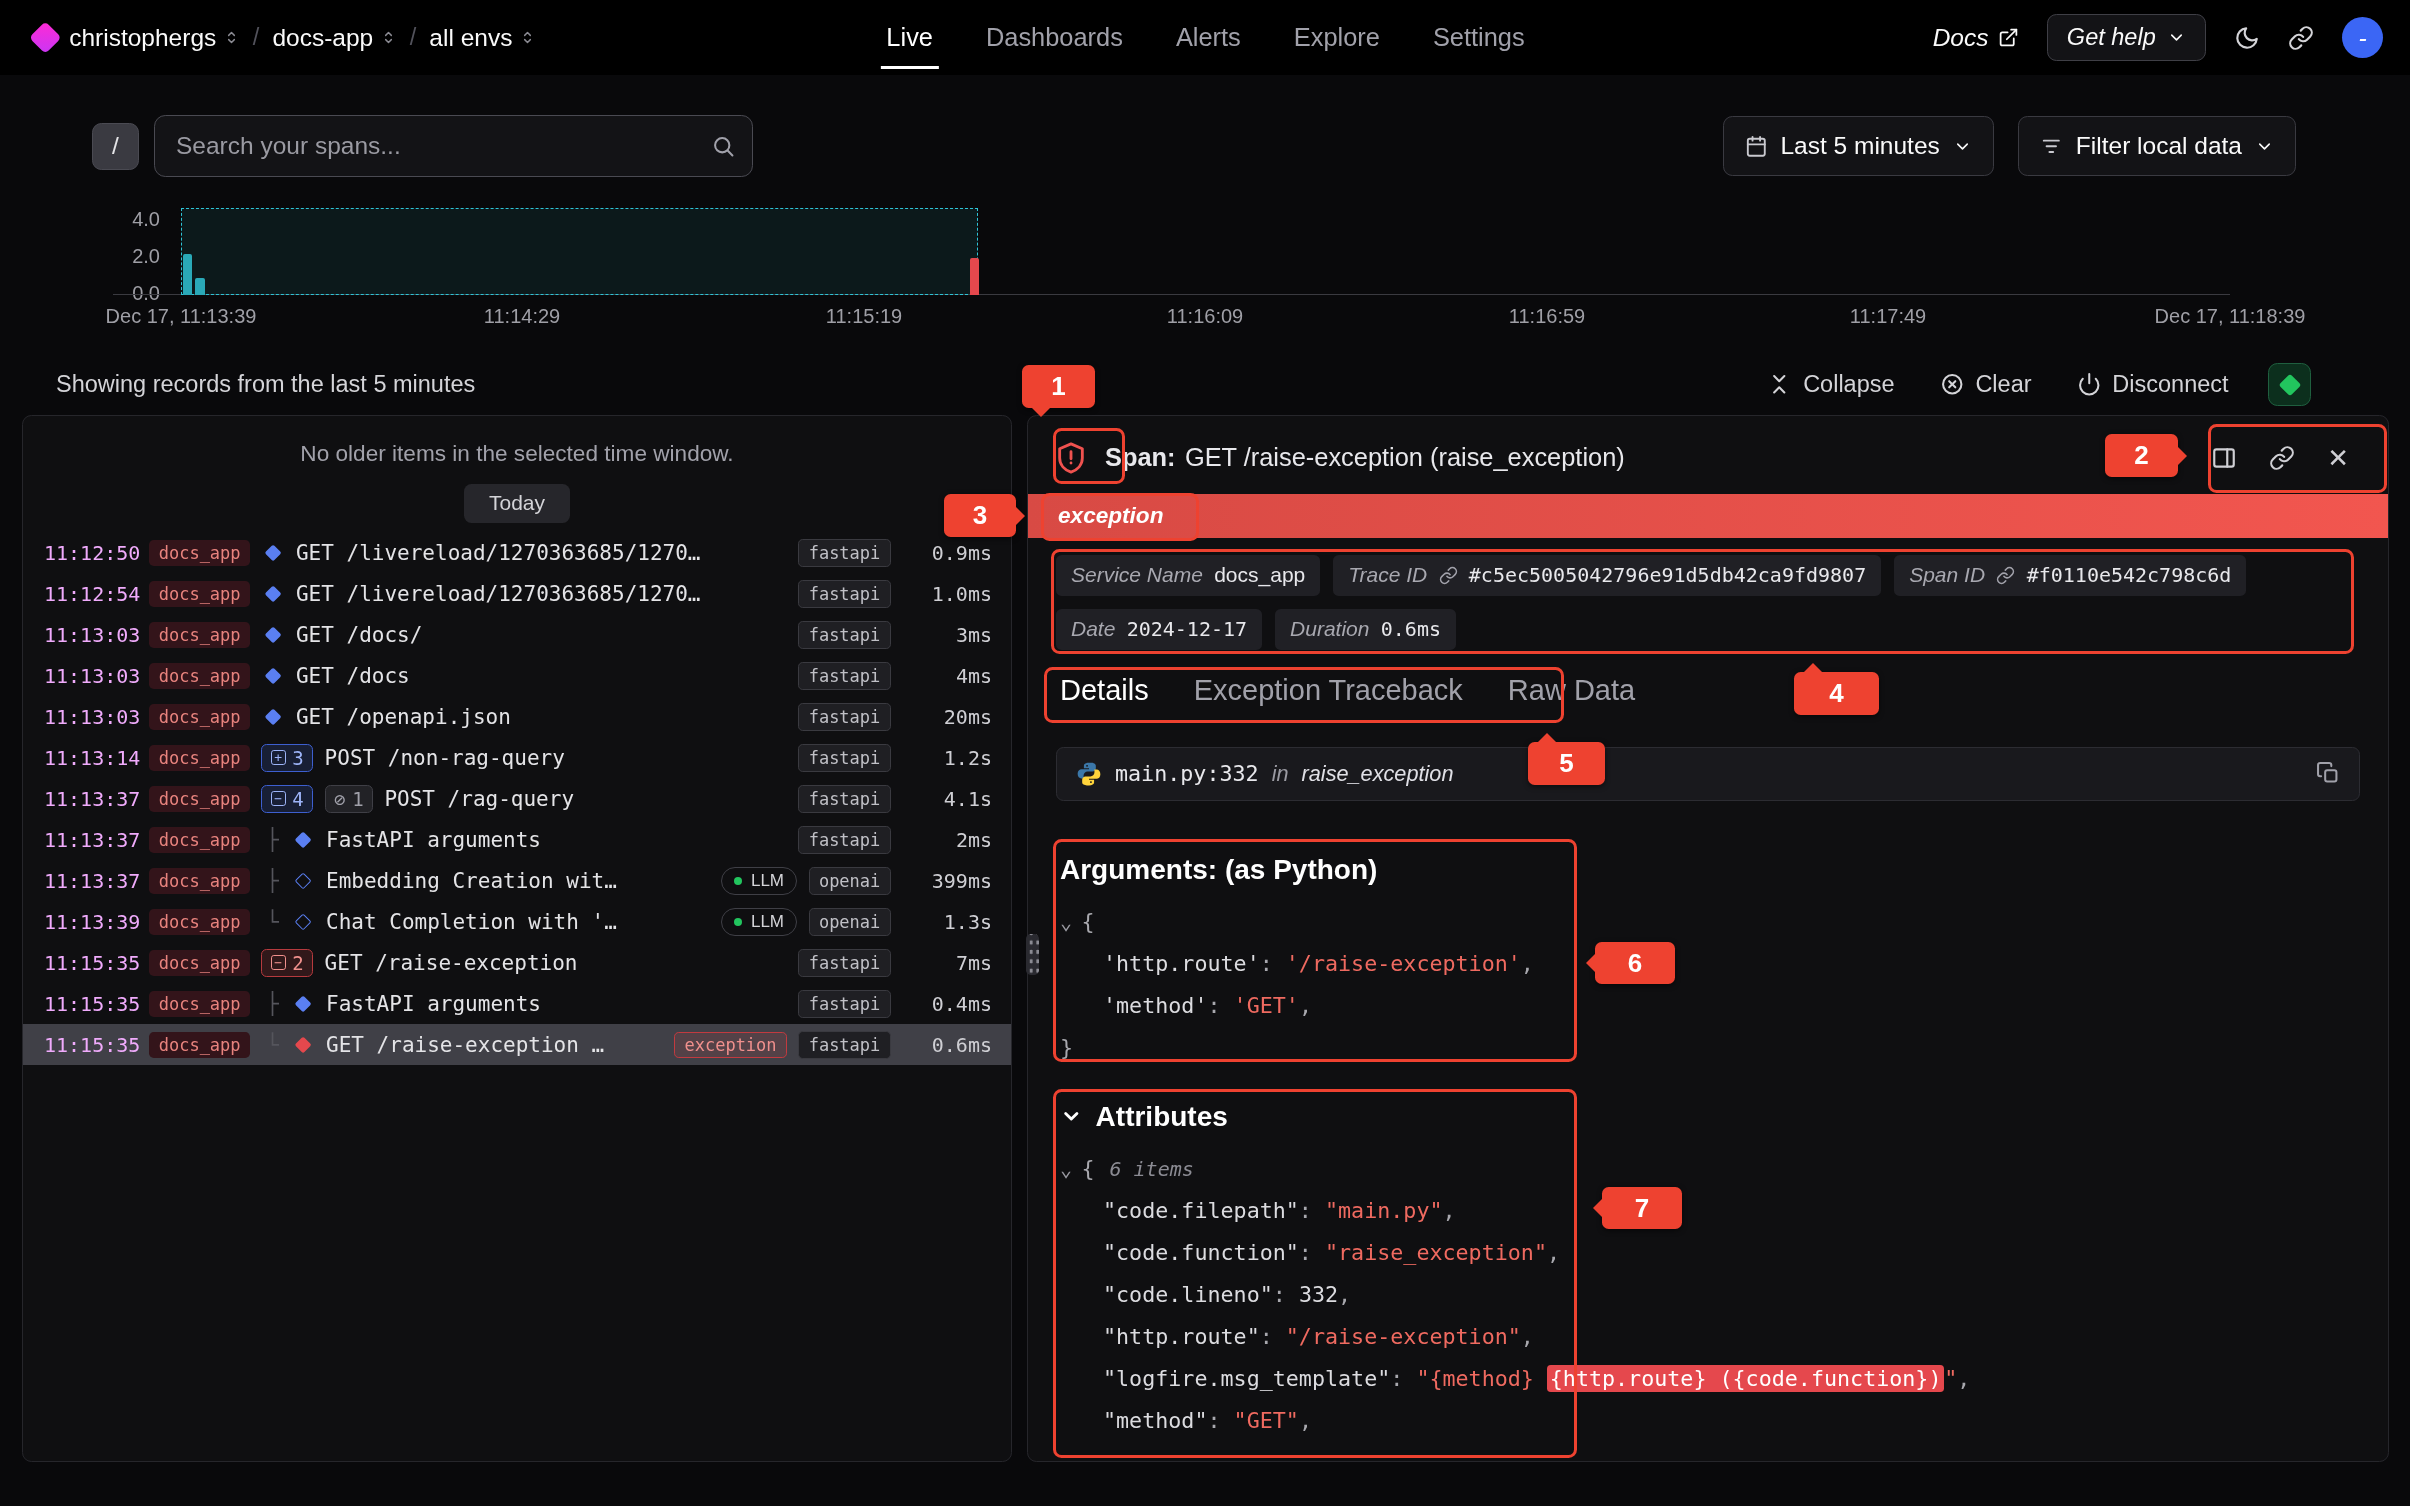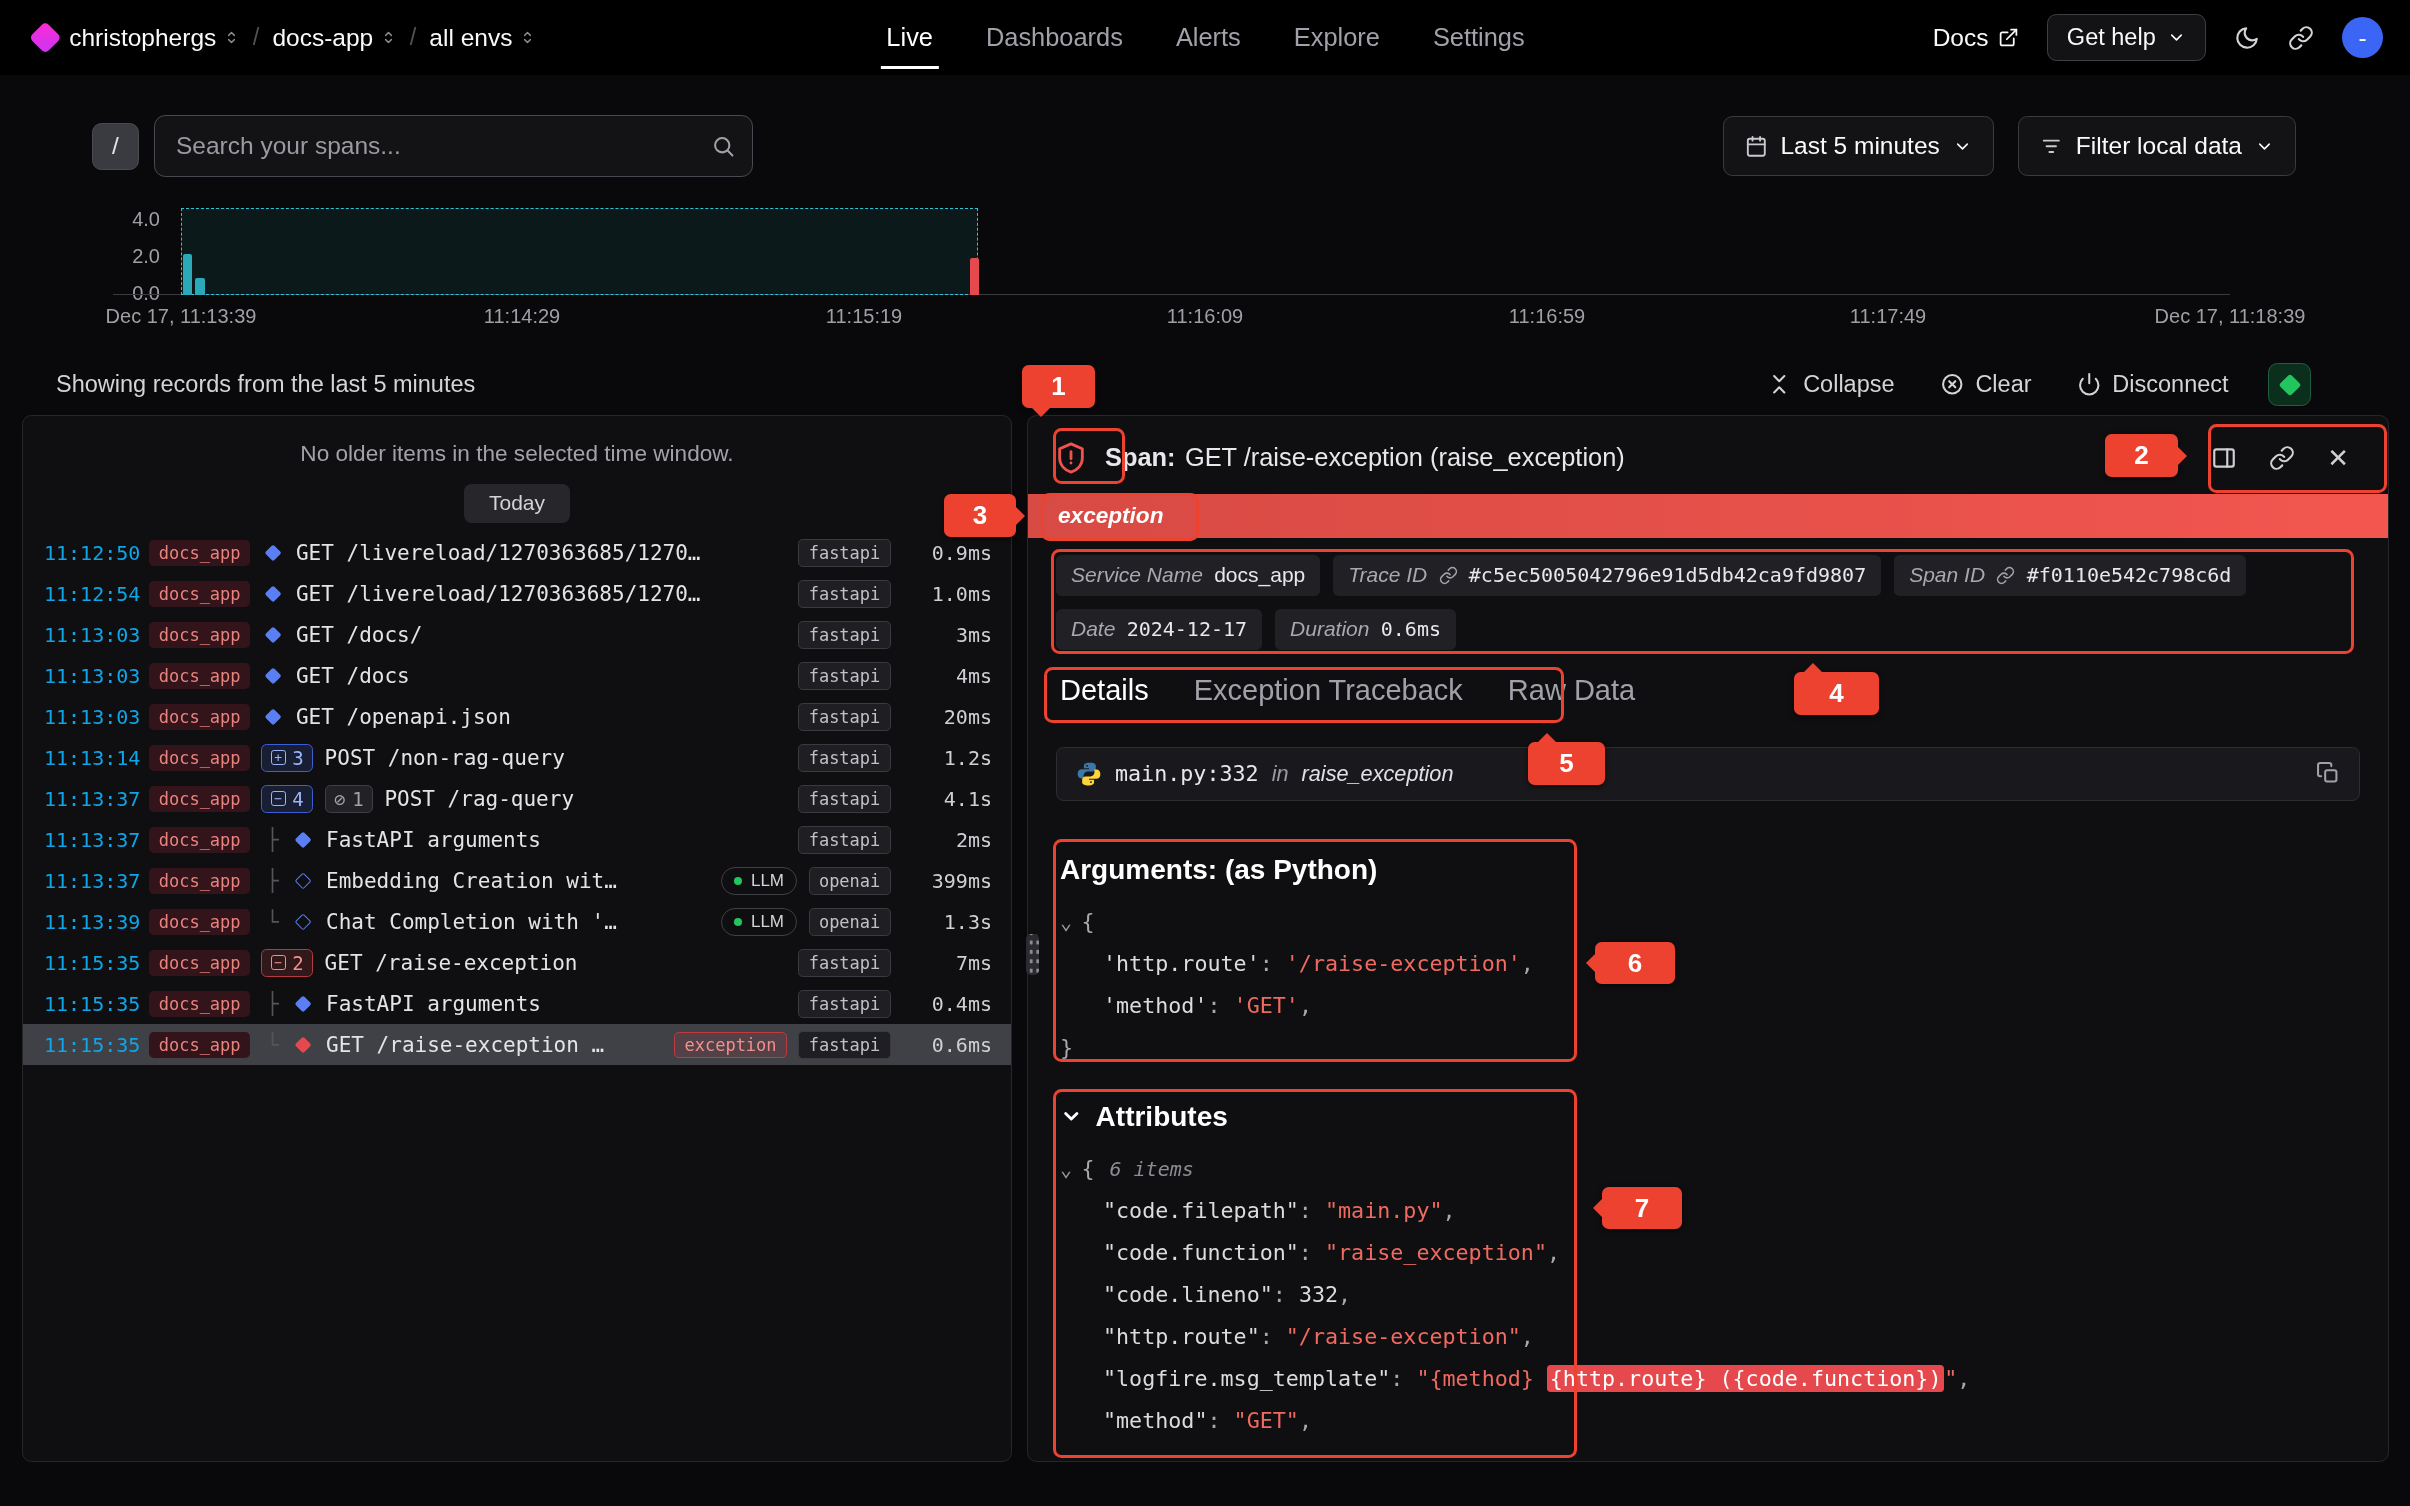--- a/index.html
+++ b/index.html
@@ -12,21 +12,21 @@
   .nav { height:75px; background:#000; display:flex; align-items:center; padding:0 28px; position:relative; }
   .logo { width:22.6px; height:22.6px; background:linear-gradient(135deg,#ff2ad4,#c936f5); transform:rotate(45deg); border-radius:4.7px; margin:0 13px 0 5.6px; flex-shrink:0; }
   .crumbs { display:flex; align-items:center; font-size:24.5px; color:#fafafa; }
   .crumb { display:flex; align-items:center; gap:6.6px; cursor:pointer; }
   .crumb .sort { color:#8b8b93; }
   .crumb-sep { color:#52525b; margin:0 13px; font-size:23.5px; }
   .nav-tabs { position:absolute; left:50%; transform:translateX(-50%); top:0; height:75px; display:flex; gap:53px; align-items:center; }
   .nav-tab { position:relative; height:62px; display:flex; align-items:center; font-size:25.4px; color:#a1a1aa; cursor:pointer; }
   .nav-tab.active { color:#fff; }
   .nav-tab.active::after { content:''; position:absolute; left:-5.6px; right:-5.6px; bottom:0; height:2.8px; background:#fff; }
-  .nav-right { margin-left:auto; display:flex; align-items:center; gap:28px; }
+  .nav-right { margin-left:auto; display:flex; align-items:center; gap:28px;font-style:italic; }
   .docs-link { display:flex; align-items:center; gap:9.4px; font-size:24.5px; color:#fafafa; cursor:pointer; }
   .help-btn { display:flex; align-items:center; gap:11.3px; font-size:23.5px; color:#fafafa; background:#131316; border:1.4px solid #3f3f46; border-radius:9.4px; padding:9.4px 19px; cursor:pointer; }
   .nav-iconbtn { color:#d4d4d8; cursor:pointer; }
   .avatar { width:41px; height:41px; border-radius:50%; background:#3b66f5; color:#fff; font-size:24.5px; display:flex; align-items:center; justify-content:center; cursor:pointer; }
 
   
   .toolbar { margin-top:40px; padding:0 115px 0 92px; display:flex; align-items:center; }
   .shortcut { width:47px; height:47px; border-radius:9.4px; background:#3a3a41; border:0.9px solid #4a4a52; color:#e4e4e7; font-size:24.5px; display:flex; align-items:center; justify-content:center; margin-right:15px; flex-shrink:0; }
   .search { width:599px; height:62px; background:#131316; border:1.4px solid #4a4a52; border-radius:11.3px; display:flex; align-items:center; padding:0 17px 0 21px; }
   .search input { flex:1; background:transparent; border:none; outline:none; color:#e4e4e7; font-size:24.5px; font-family:"Liberation Sans",sans-serif; }
@@ -62,21 +62,21 @@
   .panel { background:#0f0f11; border:0.9px solid #26262b; border-radius:9.4px; overflow:hidden; }
   .list-panel { width:990px; flex-shrink:0; position:relative; }
   .detail-panel { flex:1; display:flex; flex-direction:column; position:relative; }
 
   
   .empty-msg { text-align:center; margin-top:24.5px; font-size:22.6px; color:#a1a1aa; }
   .today { width:fit-content; margin:17px auto 0; background:#26262b; color:#d4d4d8; font-size:21px; padding:7.5px 24.5px; border-radius:7.5px; cursor:pointer; }
   .rows { margin-top:9.4px; }
   .row { height:41px; display:flex; align-items:center; padding:0 19px 0 21px; gap:11.3px; font-family:"DejaVu Sans Mono",monospace; cursor:pointer; }
   .row.selected { background:#404047; }
-  .rtime { width:94px; font-size:20px; color:#0ea5e9; flex-shrink:0; }
+  .rtime { width:94px; font-size:20px; color:#f0abfc; flex-shrink:0; }
   .svc { font-size:17px; color:#e8837e; background:#33141a; padding:2.8px 9.4px; border-radius:4.7px; flex-shrink:0; }
   .diamond { width:12.2px; height:12.2px; transform:rotate(45deg); background:#5a7ff2; border-radius:1.9px; flex-shrink:0; margin:0 5.6px; }
   .diamond.hollow { background:transparent; border:1.9px solid #5a7ff2; }
   .diamond.red { background:#e5484d; }
   .conn { width:22.6px; text-align:center; color:#55555c; font-size:21px; flex-shrink:0; margin-right:-3.8px; }
   .badge { height:28px; display:flex; align-items:center; gap:6.6px; padding:0 8.5px; border-radius:5.6px; font-size:19px; flex-shrink:0; }
   .badge.blue { background:rgba(74,116,242,0.16); border:0.9px solid #3d5fd0; color:#9db4f8; }
   .badge.red { background:rgba(229,72,77,0.16); border:0.9px solid #b63a3e; color:#f0908d; }
   .badge.gray { background:#222226; border:0.9px solid #3f3f46; color:#a1a1aa; }
   .bicon { width:15px; height:15px; border:1.4px solid currentColor; border-radius:2.8px; display:flex; align-items:center; justify-content:center; font-size:13px; line-height:1; }

